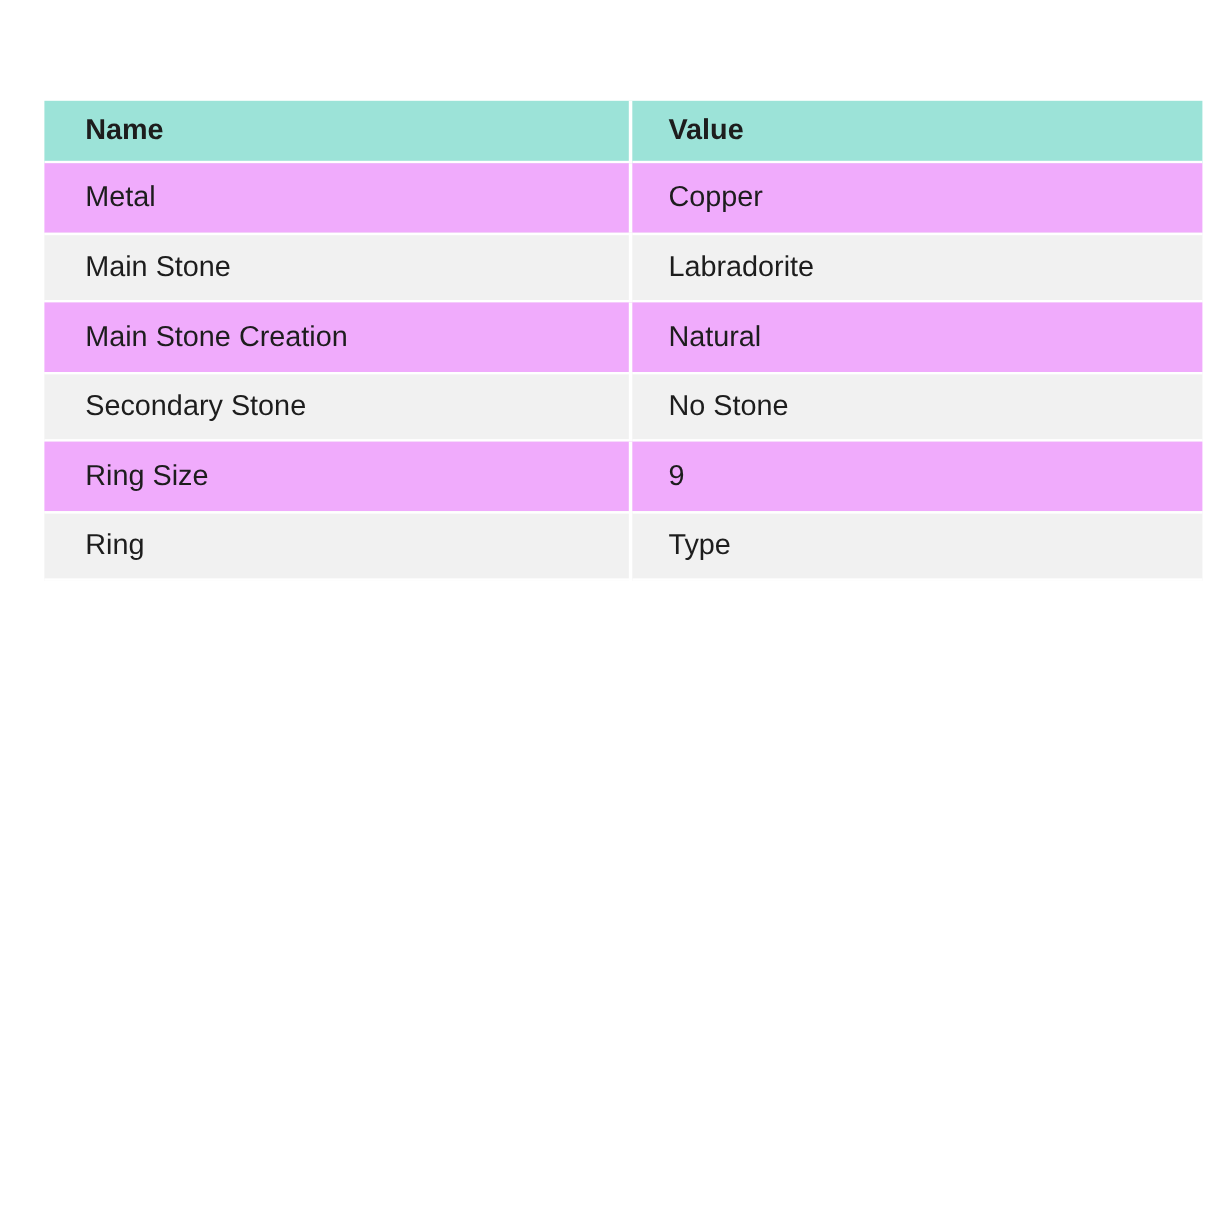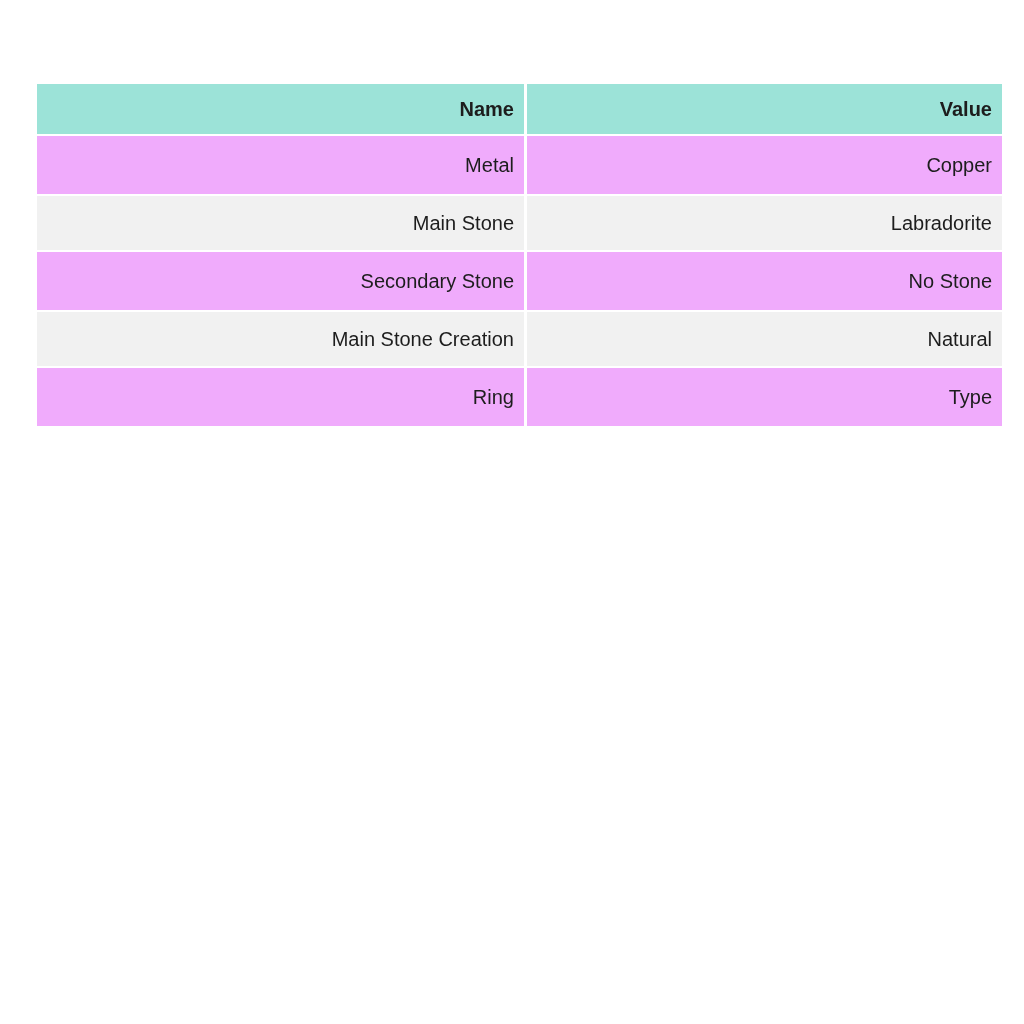--- a/index.html
+++ b/index.html
@@ -21,23 +21,23 @@
     top: 84px;
     width: 965px;
     border-collapse: separate;
     border-spacing: 0;
     table-layout: fixed;
   }
   col.col-name  { width: 490px; }
   col.col-value { width: 475px; }
   th, td {
     box-sizing: border-box;
-    text-align: right;
+    text-align: left;
     vertical-align: middle;
-    font-size: 20px;
+    font-size: 24px;
     padding: 0 10px 0 34px;
     overflow: hidden;
     white-space: nowrap;
   }
   th:nth-child(2), td:nth-child(2) {
     padding-left: 30px;
   }
   th {
     height: 52px;
     background: var(--header-bg, #9ce3d8);
@@ -77,25 +77,29 @@
   <tbody>
       <tr>
         <td>Metal</td>
         <td>Copper</td>
       </tr>
       <tr>
         <td>Main Stone</td>
         <td>Labradorite</td>
       </tr>
       <tr>
+        <td>Main Stone Creation</td>
+        <td>Natural</td>
+      </tr>
+      <tr>
         <td>Secondary Stone</td>
         <td>No Stone</td>
       </tr>
       <tr>
-        <td>Main Stone Creation</td>
-        <td>Natural</td>
+        <td>Ring Size</td>
+        <td>9</td>
       </tr>
       <tr>
         <td>Ring</td>
         <td>Type</td>
       </tr>
     </tbody>
 </table>
 
 </body></html>

